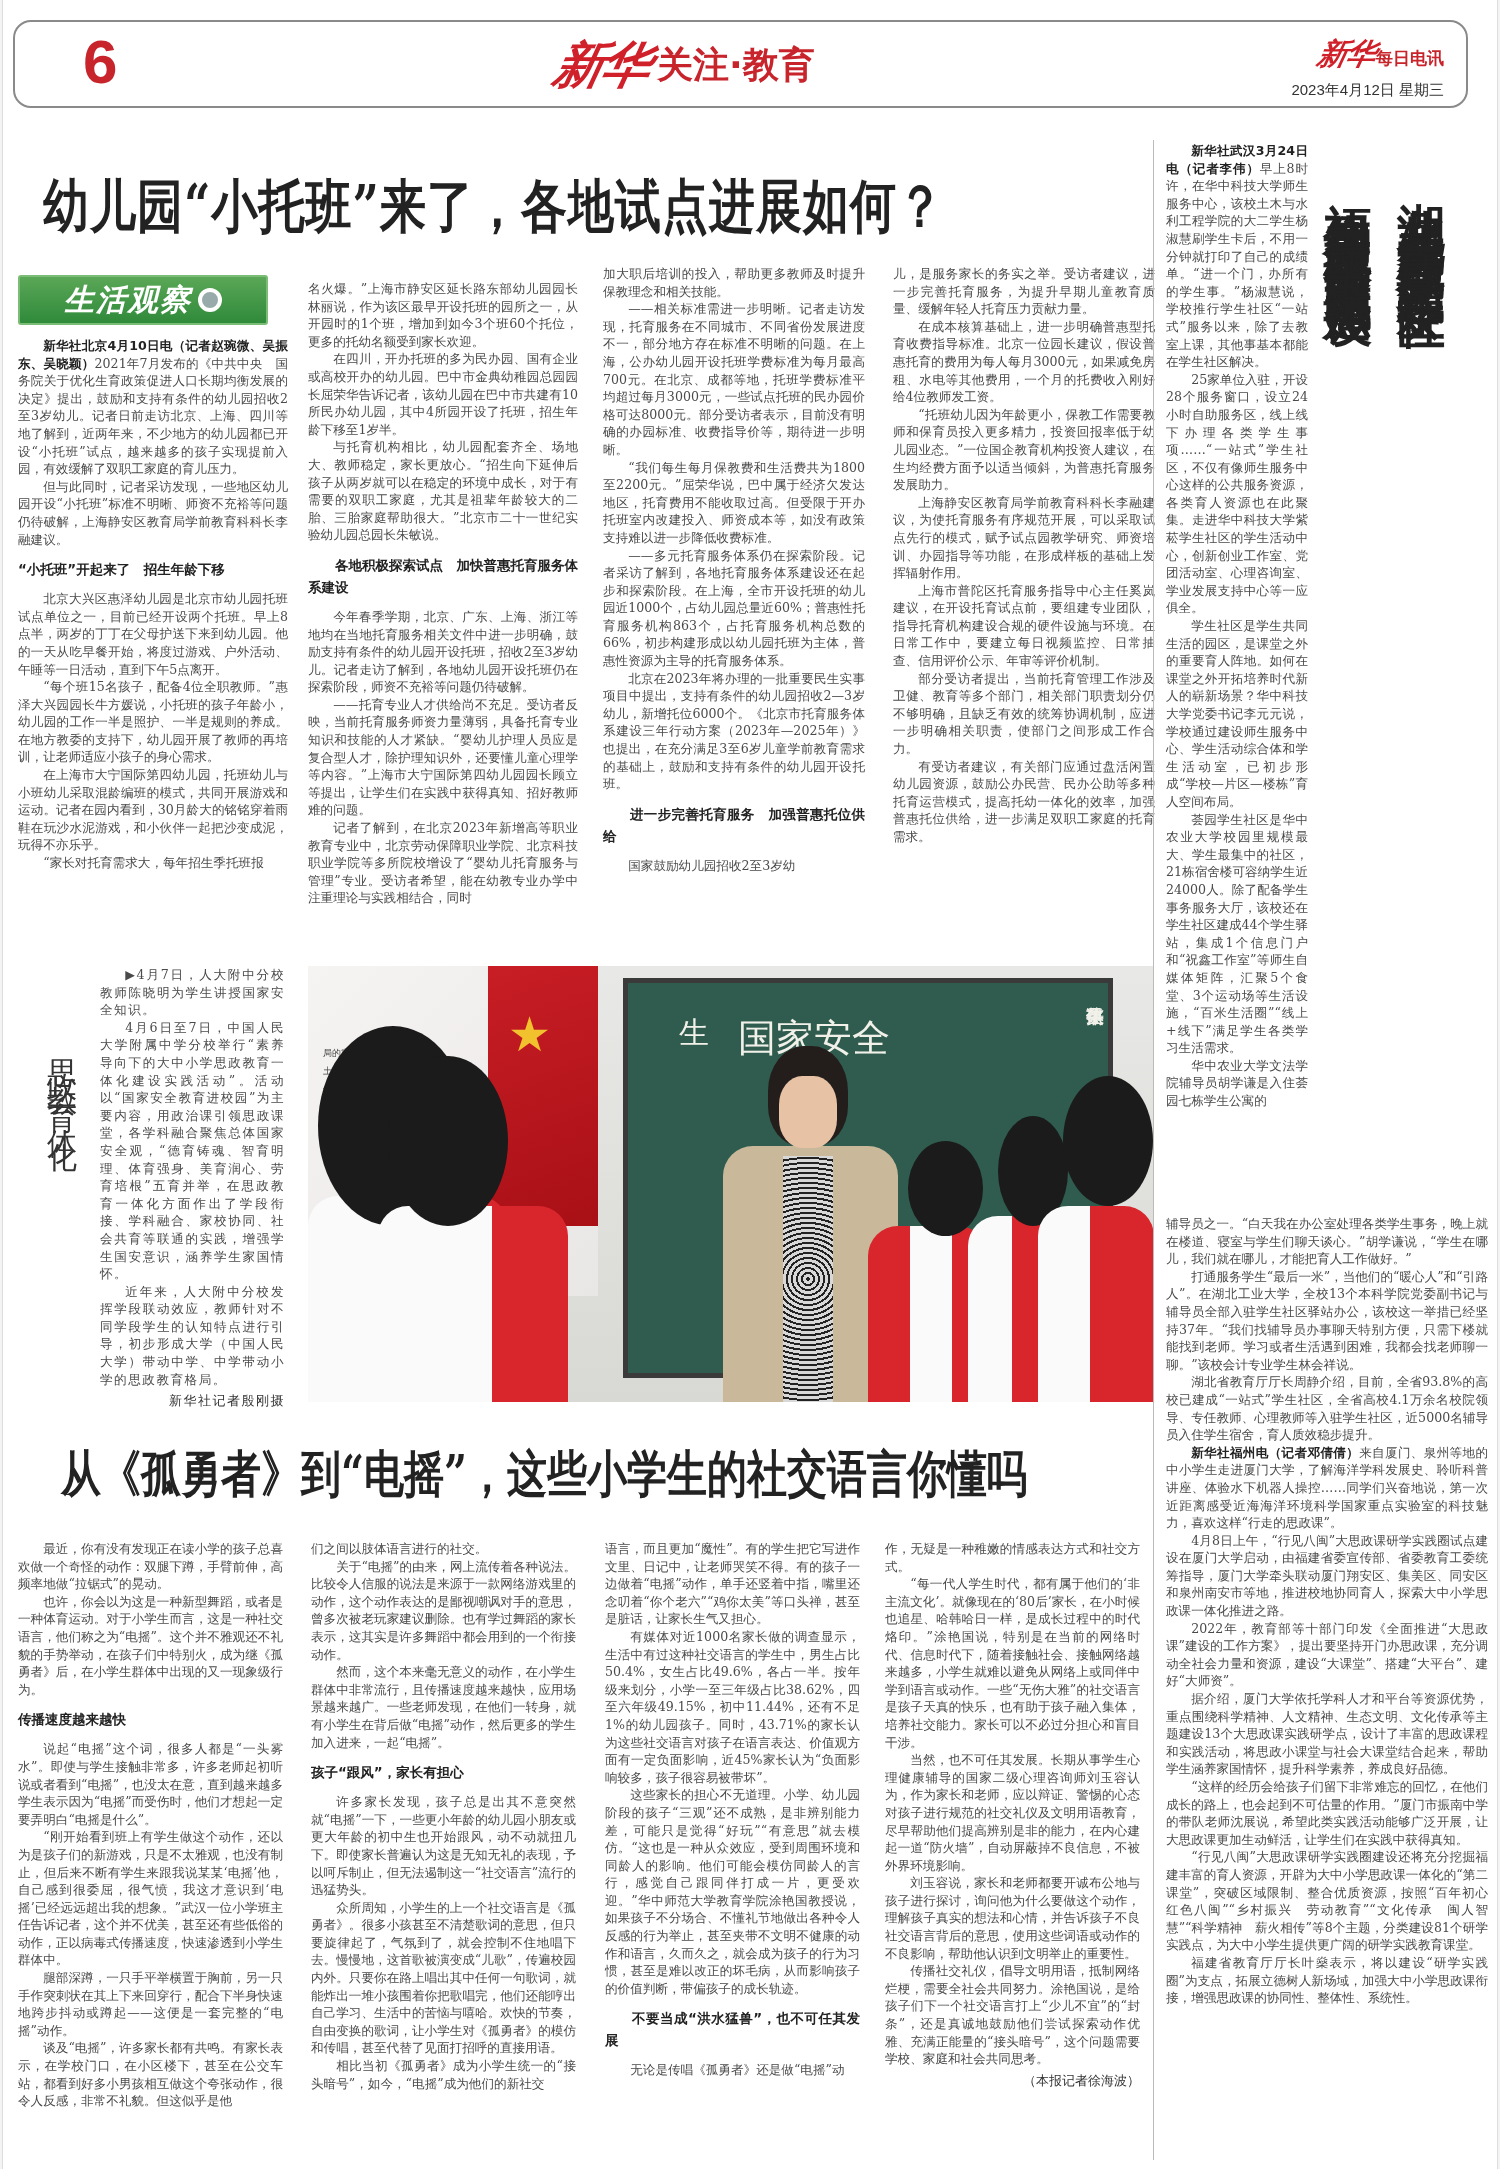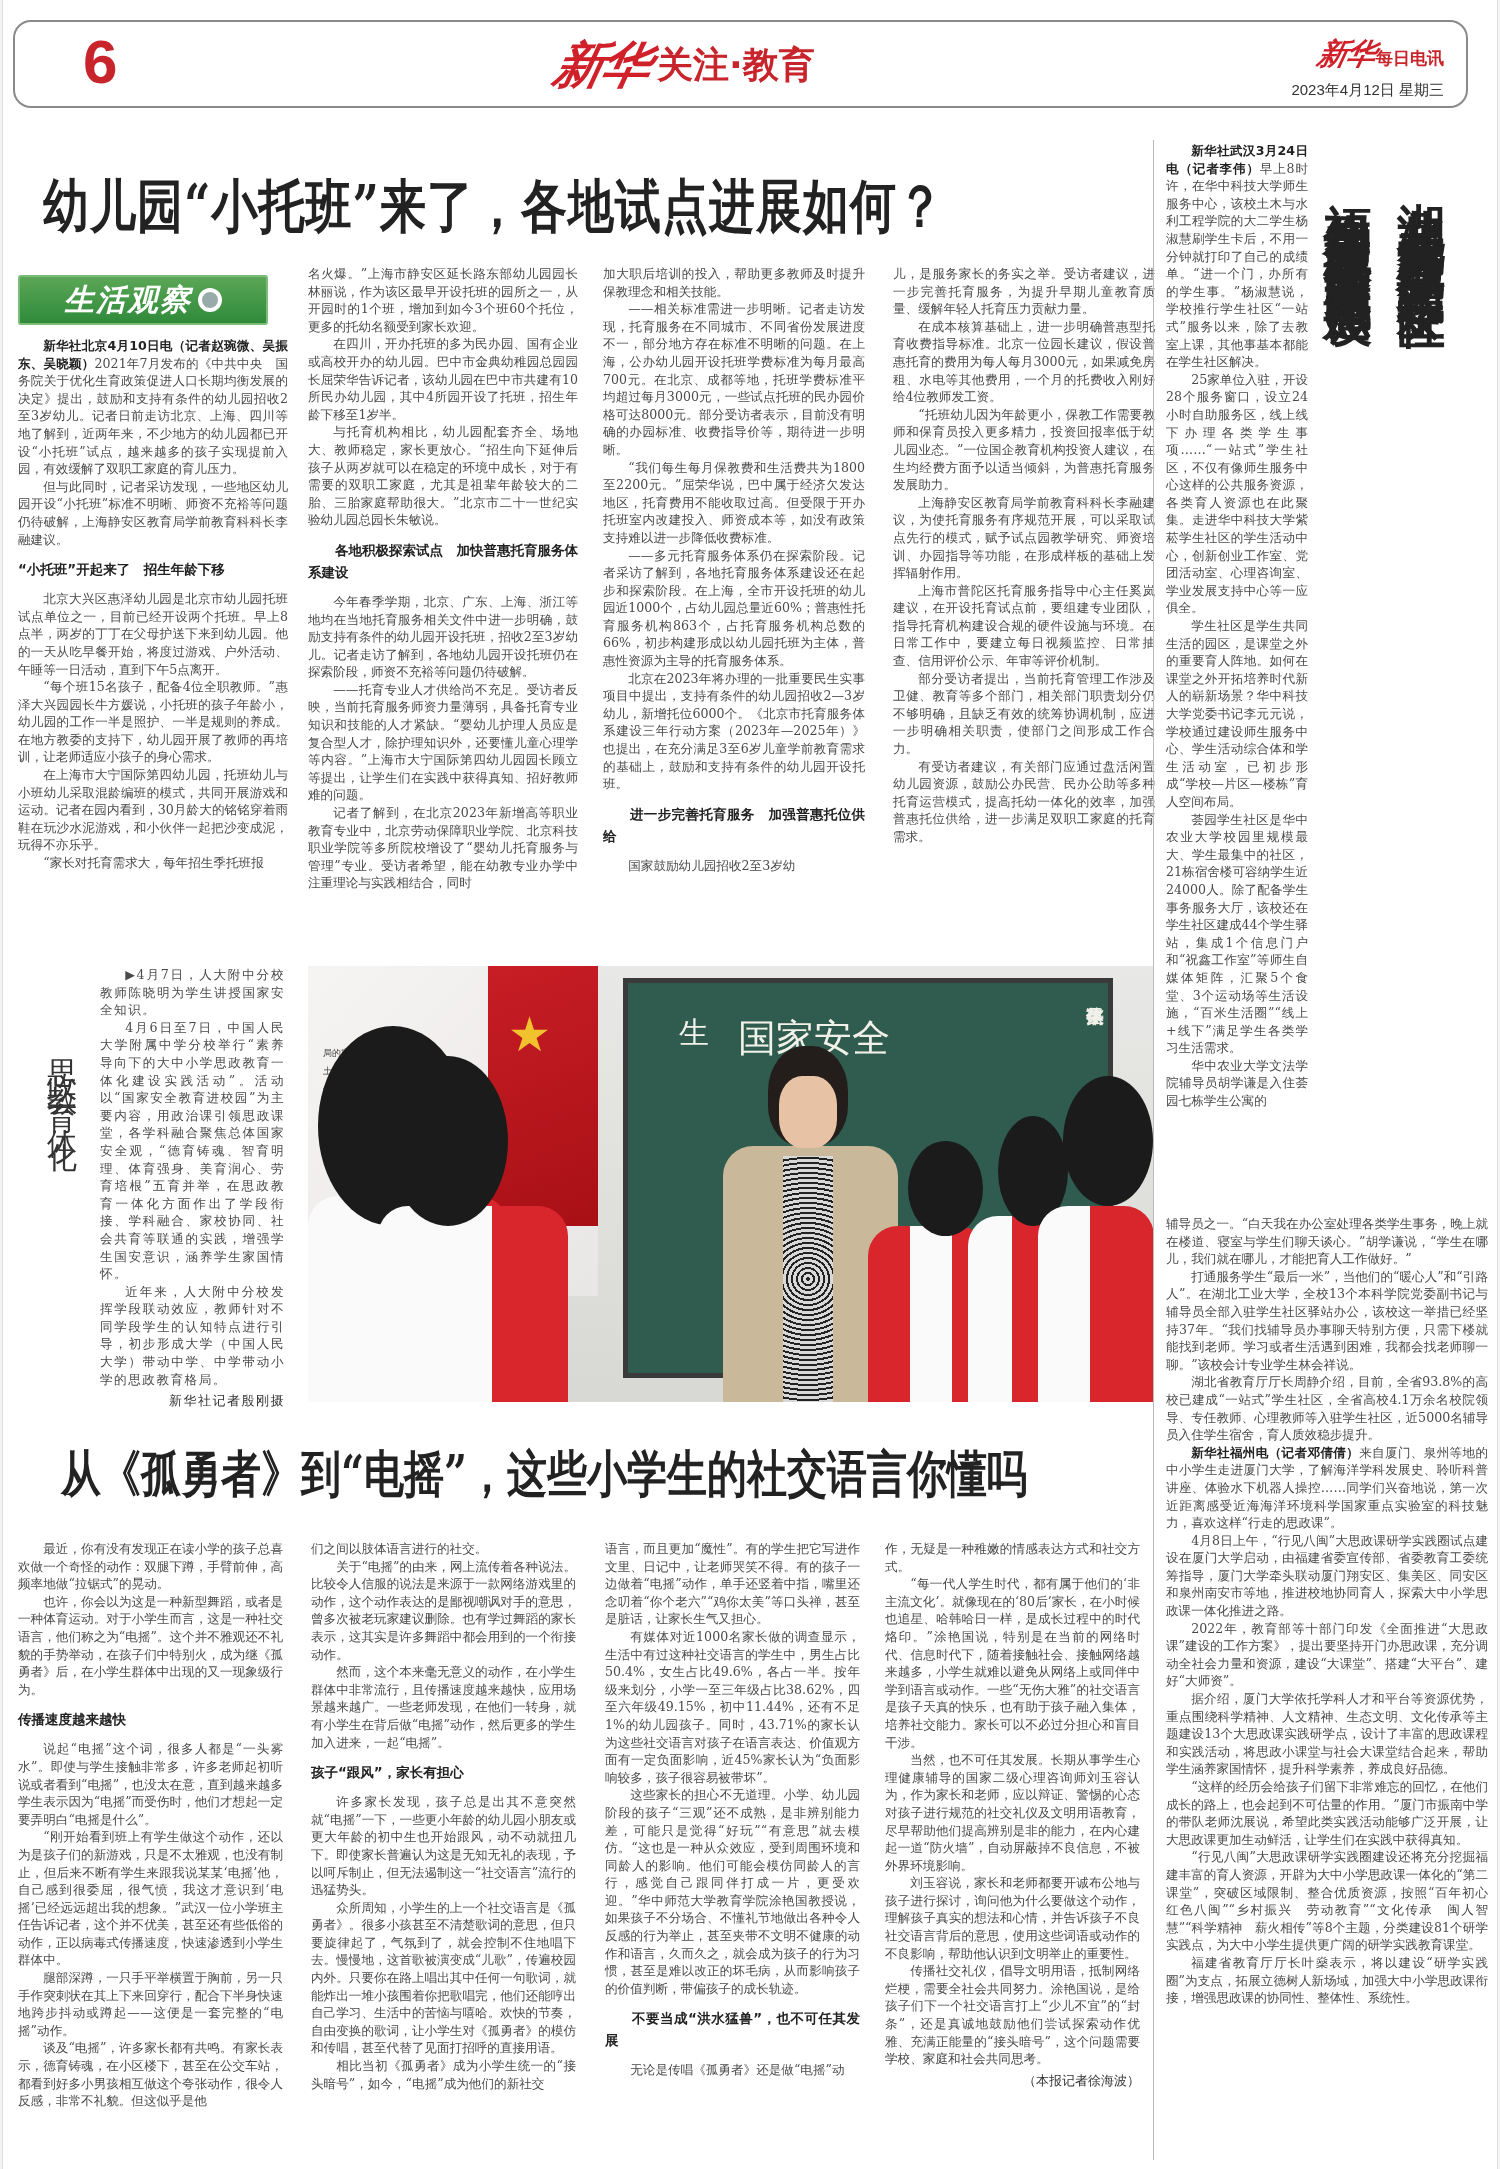--- a/index.html
+++ b/index.html
@@ -91,21 +91,21 @@
   <div class="col" style="left:15px; top:337px; width:270px;">
     <p><span class="lead">新华社北京4月10日电（记者赵琬微、吴振东、吴晓颖）</span><span>2021年7月发布的《中共中央　国务院关于优化生育政策促进人口长期均衡发展的决定》提出，鼓励和支持有条件的幼儿园招收2至3岁幼儿。记者日前走访北京、上海、四川等地了解到，近两年来，不少地方的幼儿园都已开设“小托班”试点，越来越多的孩子实现提前入园，有效缓解了双职工家庭的育儿压力。</span></p>
     <p>但与此同时，记者采访发现，一些地区幼儿园开设“小托班”标准不明晰、师资不充裕等问题仍待破解，上海静安区教育局学前教育科科长李融建议。</p>
     <div class="subhead center">“小托班”开起来了　招生年龄下移</div>
     <p>北京大兴区惠泽幼儿园是北京市幼儿园托班试点单位之一，目前已经开设两个托班。早上8点半，两岁的丁丁在父母护送下来到幼儿园。他的一天从吃早餐开始，将度过游戏、户外活动、午睡等一日活动，直到下午5点离开。</p>
     <p>“每个班15名孩子，配备4位全职教师。”惠泽大兴园园长牛方媛说，小托班的孩子年龄小，幼儿园的工作一半是照护、一半是规则的养成。在地方教委的支持下，幼儿园开展了教师的再培训，让老师适应小孩子的身心需求。</p>
     <p>在上海市大宁国际第四幼儿园，托班幼儿与小班幼儿采取混龄编班的模式，共同开展游戏和运动。记者在园内看到，30月龄大的铭铭穿着雨鞋在玩沙水泥游戏，和小伙伴一起把沙变成泥，玩得不亦乐乎。</p>
     <p>“家长对托育需求大，每年招生季托班报</p>
   </div>
 
-  <div class="col" style="left:305px; top:265px; width:270px;">
+  <div class="col" style="left:305px; top:280px; width:270px;">
     <p class="noindent">名火爆。”上海市静安区延长路东部幼儿园园长林丽说，作为该区最早开设托班的园所之一，从开园时的1个班，增加到如今3个班60个托位，更多的托幼名额受到家长欢迎。</p>
     <p>在四川，开办托班的多为民办园、国有企业或高校开办的幼儿园。巴中市金典幼稚园总园园长屈荣华告诉记者，该幼儿园在巴中市共建有10所民办幼儿园，其中4所园开设了托班，招生年龄下移至1岁半。</p>
     <p>与托育机构相比，幼儿园配套齐全、场地大、教师稳定，家长更放心。“招生向下延伸后孩子从两岁就可以在稳定的环境中成长，对于有需要的双职工家庭，尤其是祖辈年龄较大的二胎、三胎家庭帮助很大。”北京市二十一世纪实验幼儿园总园长朱敏说。</p>
     <div class="subhead indent">各地积极探索试点　加快普惠托育服务体系建设</div>
     <p>今年春季学期，北京、广东、上海、浙江等地均在当地托育服务相关文件中进一步明确，鼓励支持有条件的幼儿园开设托班，招收2至3岁幼儿。记者走访了解到，各地幼儿园开设托班仍在探索阶段，师资不充裕等问题仍待破解。</p>
     <p>——托育专业人才供给尚不充足。受访者反映，当前托育服务师资力量薄弱，具备托育专业知识和技能的人才紧缺。“婴幼儿护理人员应是复合型人才，除护理知识外，还要懂儿童心理学等内容。”上海市大宁国际第四幼儿园园长顾立等提出，让学生们在实践中获得真知、招好教师难的问题。</p>
     <p>记者了解到，在北京2023年新增高等职业教育专业中，北京劳动保障职业学院、北京科技职业学院等多所院校增设了“婴幼儿托育服务与管理”专业。受访者希望，能在幼教专业办学中注重理论与实践相结合，同时</p>
   </div>
 
   <div class="col" style="left:600px; top:265px; width:262px;">
@@ -200,21 +200,21 @@
 
   <div class="headline-second">从《孤勇者》到“电摇”，这些小学生的社交语言你懂吗</div>
 
   <div class="col" style="left:15px; top:1540px; width:265px;">
     <p>最近，你有没有发现正在读小学的孩子总喜欢做一个奇怪的动作：双腿下蹲，手臂前伸，高频率地做“拉锯式”的晃动。</p>
     <p>也许，你会以为这是一种新型舞蹈，或者是一种体育运动。对于小学生而言，这是一种社交语言，他们称之为“电摇”。这个并不雅观还不礼貌的手势举动，在孩子们中特别火，成为继《孤勇者》后，在小学生群体中出现的又一现象级行为。</p>
     <div class="subhead center">传播速度越来越快</div>
     <p>说起“电摇”这个词，很多人都是“一头雾水”。即使与学生接触非常多，许多老师起初听说或者看到“电摇”，也没太在意，直到越来越多学生表示因为“电摇”而受伤时，他们才想起一定要弄明白“电摇是什么”。</p>
     <p>“刚开始看到班上有学生做这个动作，还以为是孩子们的新游戏，只是不太雅观，也没有制止，但后来不断有学生来跟我说某某‘电摇’他，自己感到很委屈，很气愤，我这才意识到‘电摇’已经远远超出我的想象。”武汉一位小学班主任告诉记者，这个并不优美，甚至还有些低俗的动作，正以病毒式传播速度，快速渗透到小学生群体中。</p>
     <p>腿部深蹲，一只手平举横置于胸前，另一只手作突刺状在其上下来回穿行，配合下半身快速地跨步抖动或蹲起——这便是一套完整的“电摇”动作。</p>
-    <p>谈及“电摇”，许多家长都有共鸣。有家长表示，德育铸魂，在小区楼下，甚至在公交车站，都看到好多小男孩相互做这个夸张动作，很令人反感，非常不礼貌。但这似乎是他</p>
+    <p>谈及“电摇”，许多家长都有共鸣。有家长表示，在学校门口，在小区楼下，甚至在公交车站，都看到好多小男孩相互做这个夸张动作，很令人反感，非常不礼貌。但这似乎是他</p>
   </div>
 
   <div class="col" style="left:308px; top:1540px; width:265px;">
     <p class="noindent">们之间以肢体语言进行的社交。</p>
     <p>关于“电摇”的由来，网上流传着各种说法。比较令人信服的说法是来源于一款网络游戏里的动作，这个动作表达的是鄙视嘲讽对手的意思，曾多次被老玩家建议删除。也有学过舞蹈的家长表示，这其实是许多舞蹈中都会用到的一个衔接动作。</p>
     <p>然而，这个本来毫无意义的动作，在小学生群体中非常流行，且传播速度越来越快，应用场景越来越广。一些老师发现，在他们一转身，就有小学生在背后做“电摇”动作，然后更多的学生加入进来，一起“电摇”。</p>
     <div class="subhead center">孩子“跟风”，家长有担心</div>
     <p>许多家长发现，孩子总是出其不意突然就“电摇”一下，一些更小年龄的幼儿园小朋友或更大年龄的初中生也开始跟风，动不动就扭几下。即使家长普遍认为这是无知无礼的表现，予以呵斥制止，但无法遏制这一“社交语言”流行的迅猛势头。</p>
     <p>众所周知，小学生的上一个社交语言是《孤勇者》。很多小孩甚至不清楚歌词的意思，但只要旋律起了，气氛到了，就会控制不住地唱下去。慢慢地，这首歌被演变成“儿歌”，传遍校园内外。只要你在路上唱出其中任何一句歌词，就能炸出一堆小孩围着你把歌唱完，他们还能哼出自己学习、生活中的苦恼与嘻哈。欢快的节奏，自由变换的歌词，让小学生对《孤勇者》的模仿和传唱，甚至代替了见面打招呼的直接用语。</p>
     <p>相比当初《孤勇者》成为小学生统一的“接头暗号”，如今，“电摇”成为他们的新社交</p>

